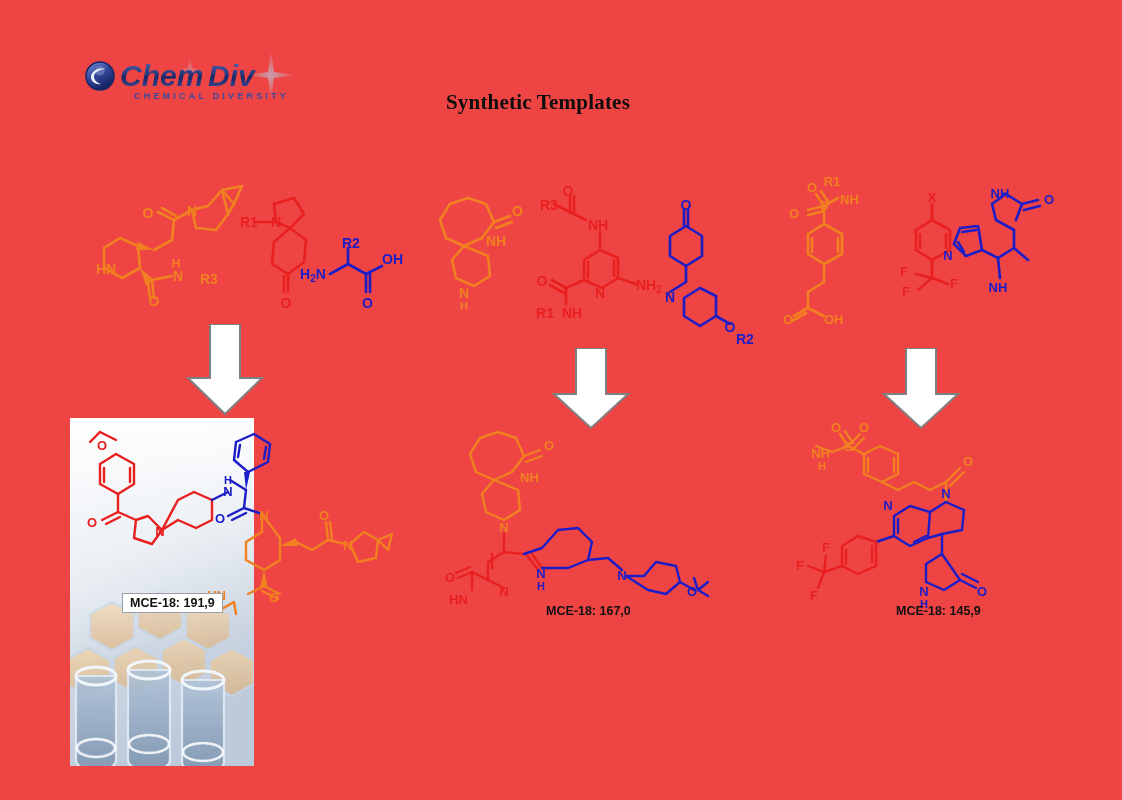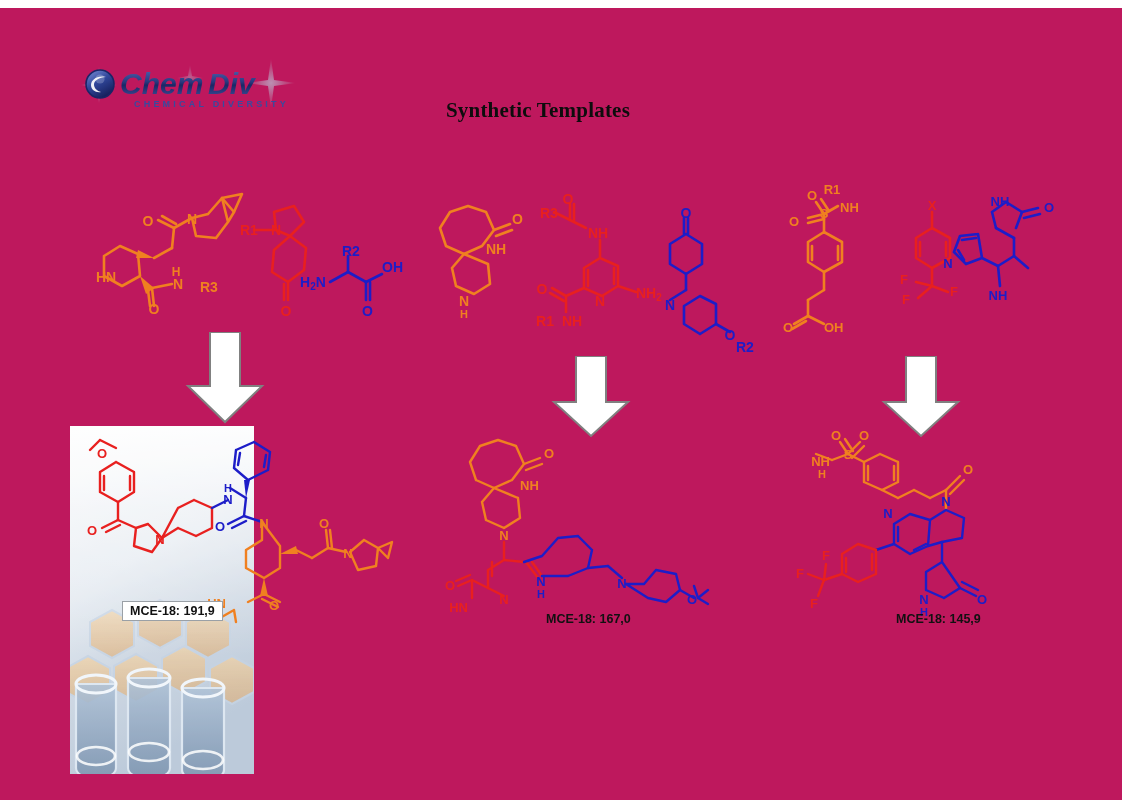--- a/index.html
+++ b/index.html
@@ -1,18 +1,18 @@
 <!DOCTYPE html>
 <html><head>
 <meta charset="utf-8">
 <style>
   html,body{margin:0;padding:0;}
   body{width:1122px;height:800px;background:#ffffff;
        font-family:"Liberation Sans",sans-serif;overflow:hidden;position:relative;}
-  .slide{position:absolute;inset:0;background:#be185d;margin-top:8px;}
+  .slide{position:absolute;inset:0;background:#ef4444;}
 
   
   .logo{position:absolute;left:72px;top:44px;width:230px;height:62px;}
   .logo svg{display:block;}
 
   
   .title{position:absolute;left:0;top:90px;width:1076px;text-align:center;
          font-family:"Liberation Serif",serif;font-weight:bold;font-size:21px;
          color:#0d0d0d;letter-spacing:.2px;}
 

